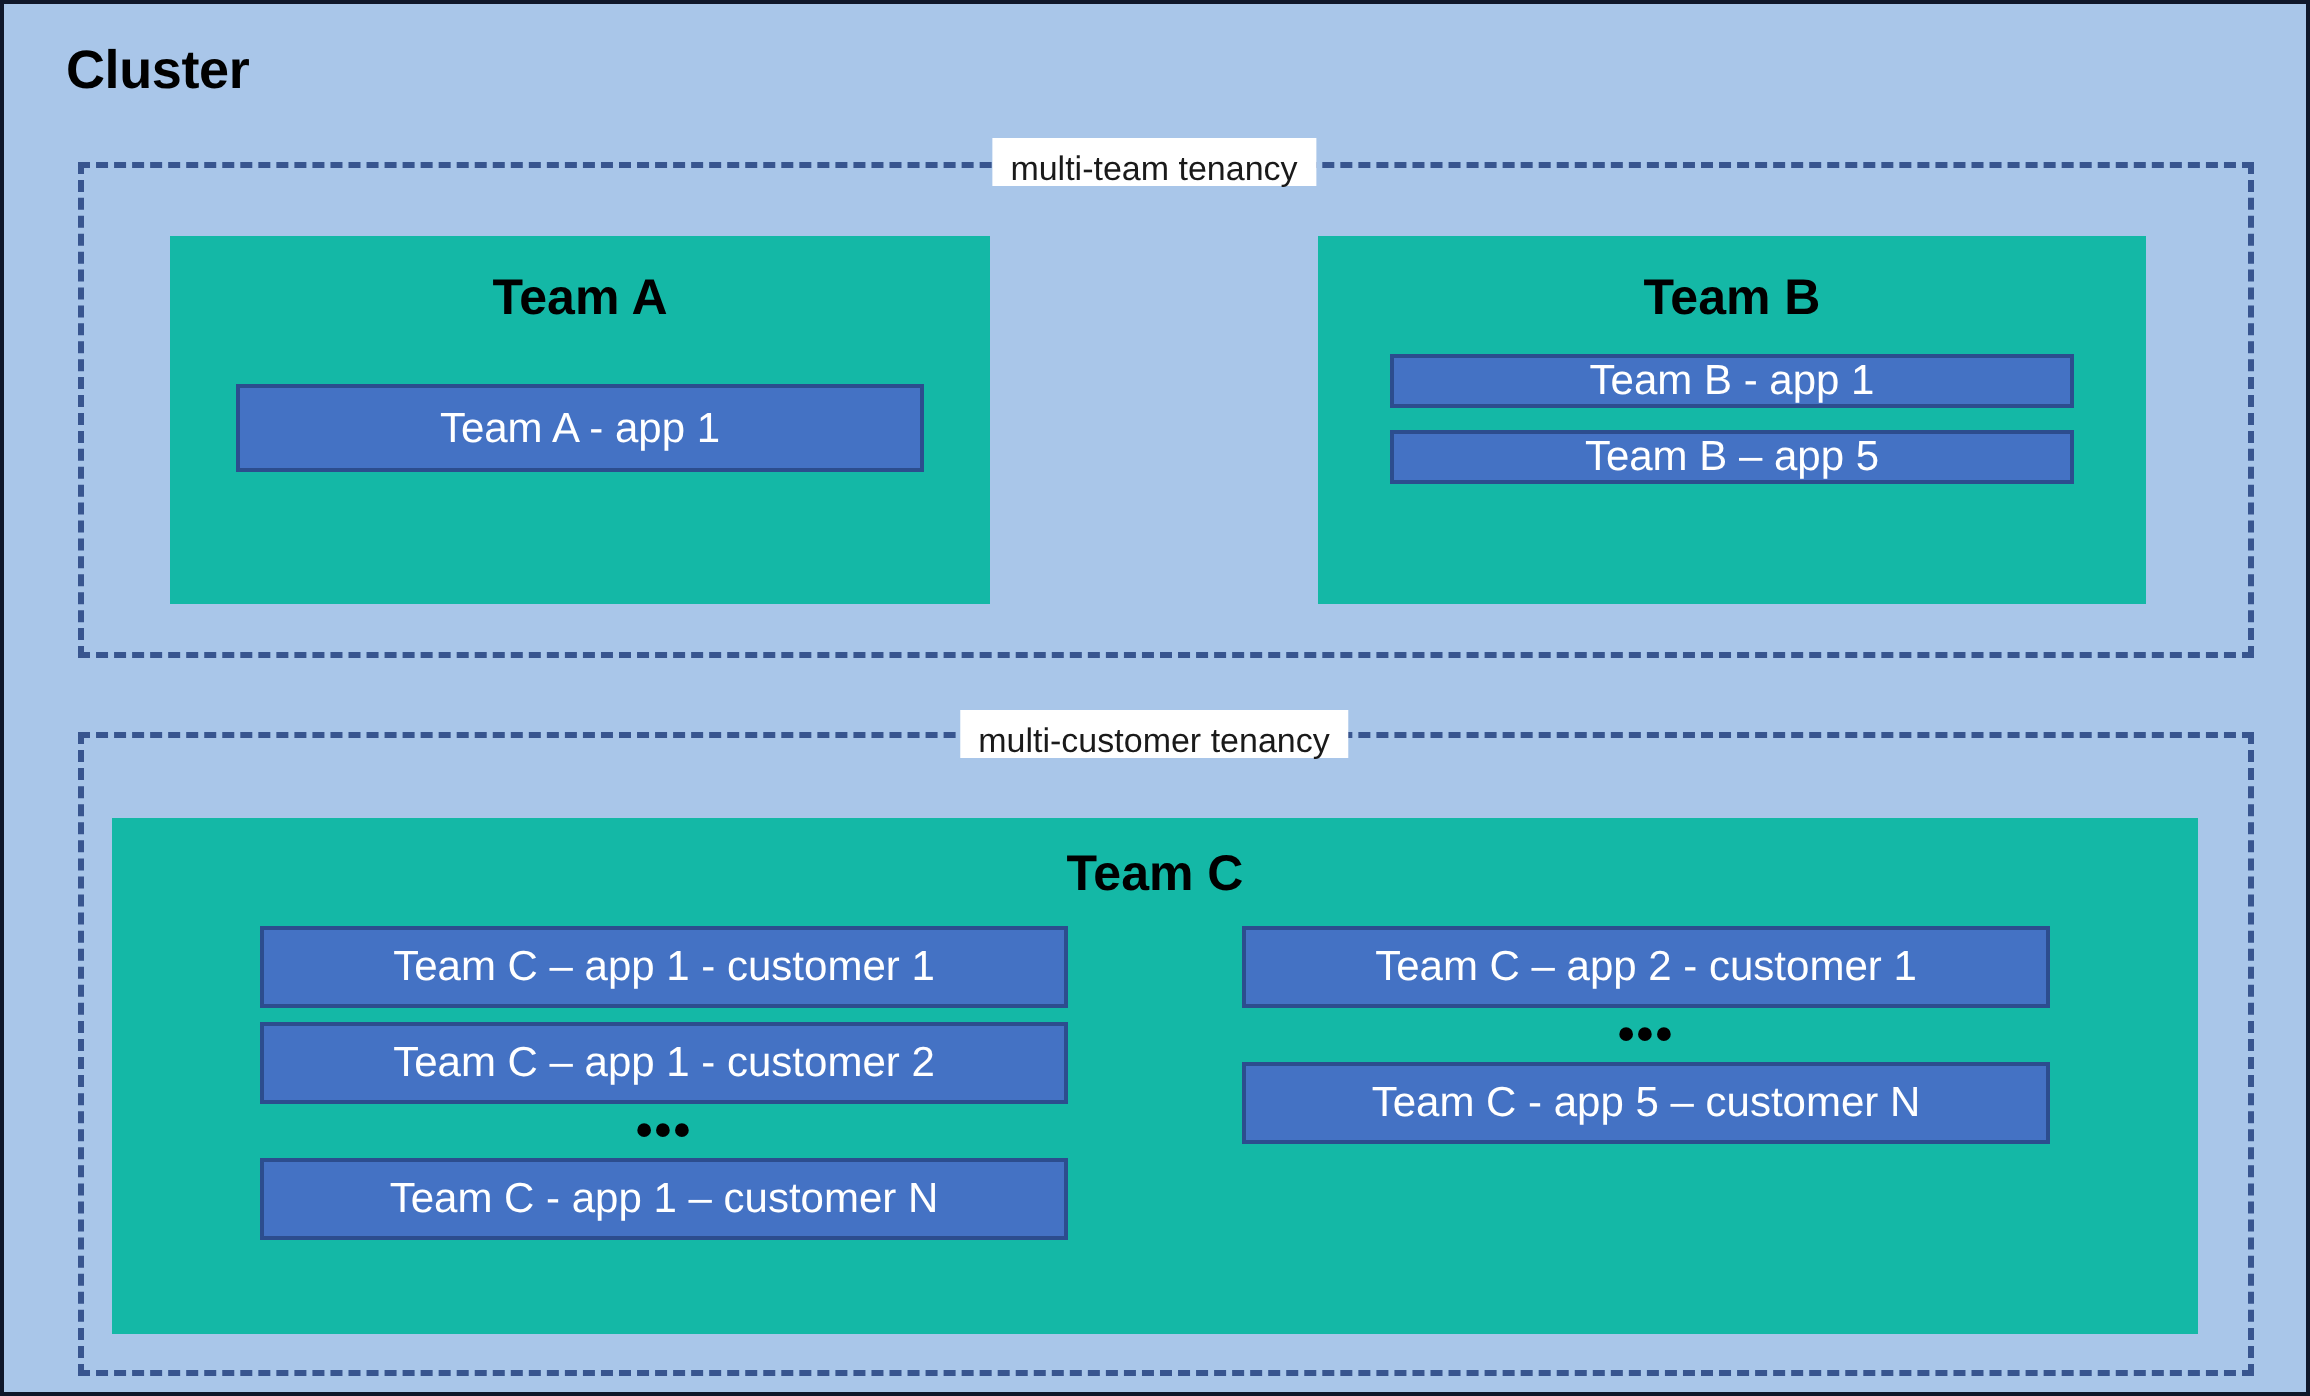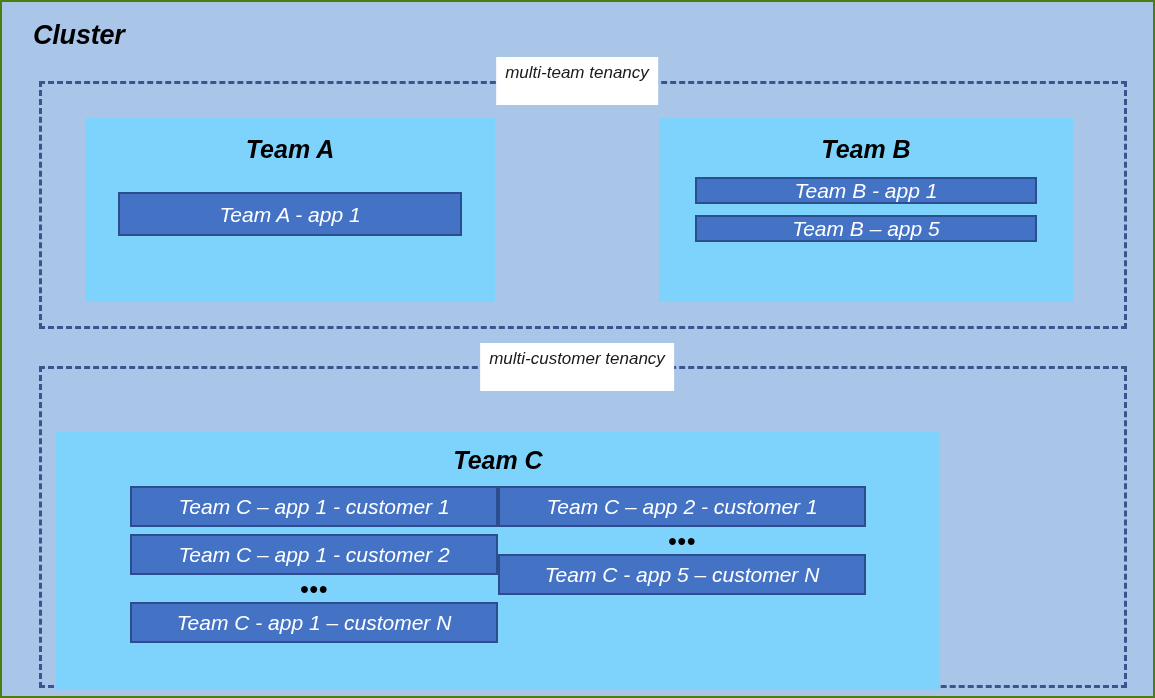--- a/index.html
+++ b/index.html
@@ -10,23 +10,22 @@
   body {
     font-family: "Liberation Sans", sans-serif;
   }
 
   #canvas {
     position: relative;
     width: 1155px;
     height: 698px;
     box-sizing: border-box;
     background: #a9c6e9;
-    border: 2px solid #4d7c0f;
+    border: 2px solid #0f172a;
     overflow: hidden;
-    font-style: italic;
   }
 
   
   .cluster-title {
     position: absolute;
     left: 31px;
     top: 20px;
     font-size: 27px;
     font-weight: bold;
     color: #000000;
@@ -53,55 +52,55 @@
     width: 1088px;
     height: 322px;
   }
 
   .tenancy-label {
     position: absolute;
     background: #ffffff;
     color: #1a1a1a;
     font-size: 17px;
     line-height: 1;
-    padding: 7px 9px 24px 9px;
+    padding: 7px 9px 0 9px;
     white-space: nowrap;
     transform: translate(-50%, -50%);
   }
   #label-multi-team {
     left: 575px;
     top: 79px;
   }
   #label-multi-customer {
     left: 575px;
     top: 365px;
   }
 
   
   .team-panel {
     position: absolute;
     box-sizing: border-box;
-    background: #7dd3fc;
+    background: #14b8a6;
   }
   #panel-team-a {
     left: 83px;
     top: 116px;
     width: 410px;
     height: 184px;
   }
   #panel-team-b {
     left: 657px;
     top: 116px;
     width: 414px;
     height: 184px;
   }
   #panel-team-c {
     left: 54px;
-    top: 430px;
-    width: 884px;
+    top: 407px;
+    width: 1043px;
     height: 258px;
   }
 
   .team-heading {
     text-align: center;
     font-size: 25px;
     font-weight: bold;
     color: #000000;
     line-height: 1;
   }

